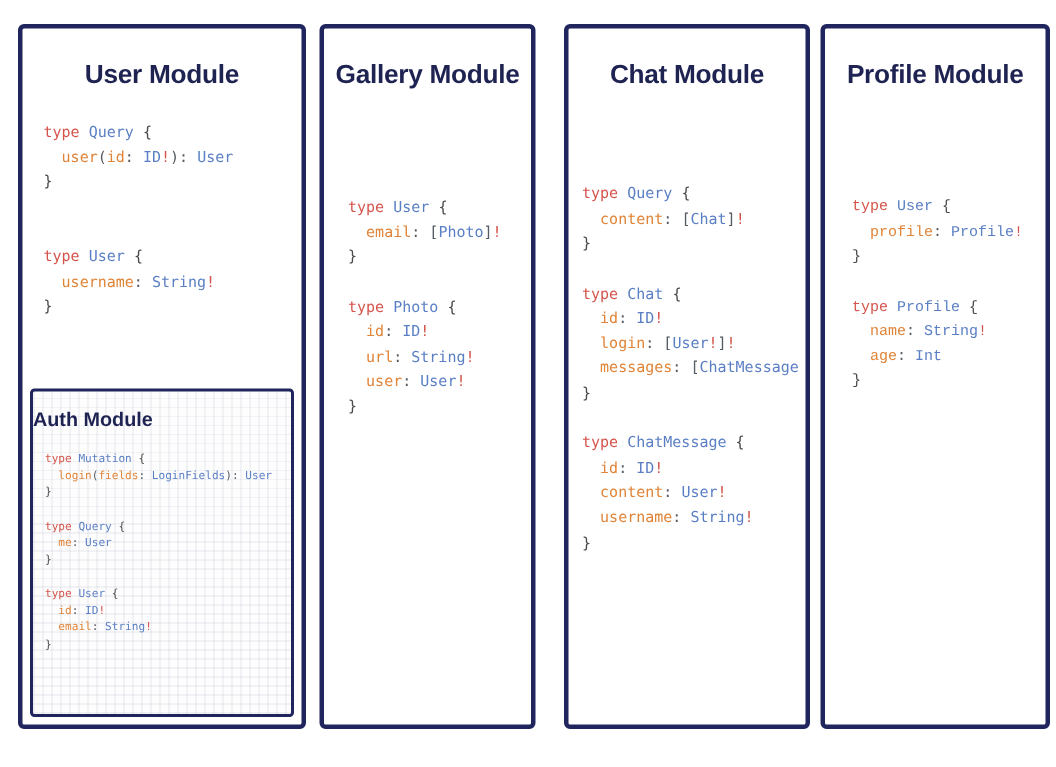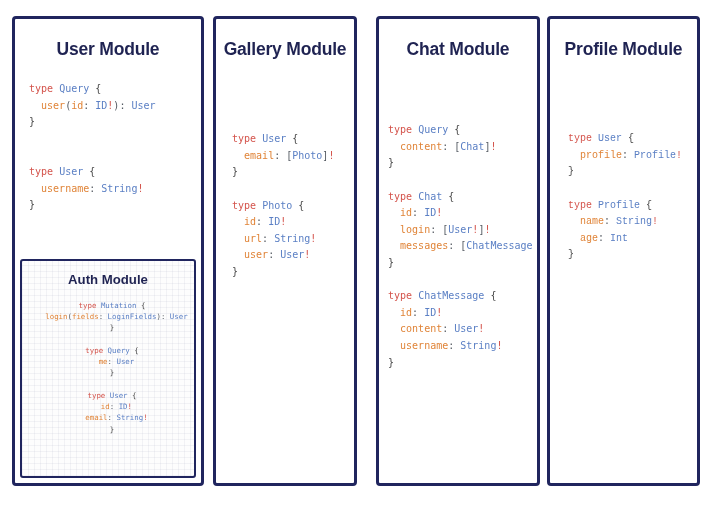--- a/index.html
+++ b/index.html
@@ -83,25 +83,24 @@
     background-image:
       repeating-linear-gradient(0deg,   rgba(120,125,160,0.085) 0px, rgba(120,125,160,0.085) 1px, transparent 1px, transparent 6px),
       repeating-linear-gradient(90deg,  rgba(120,125,160,0.085) 0px, rgba(120,125,160,0.085) 1px, transparent 1px, transparent 6px);
     overflow: hidden;
   }
   .nested-title {
     font-family: "Liberation Sans", sans-serif;
     font-weight: bold;
     font-size: 13.2px;
     color: #1f2352;
-    text-align: center;
     margin-top: 12px;
     line-height: 1.1;
   }
-  #auth-code { margin: 12px 0 0 8px; text-align: center; }
+  #auth-code { margin: 12px 0 0 8px; }
 
   
   #panel-gallery { left: 213px; width: 144px; }
   #gallery-code { margin: 72px 0 0 16px; }
 
   
   #panel-chat { left: 376px; width: 164px; }
   #chat-code { margin: 63px 0 0 9px; }
 
   

